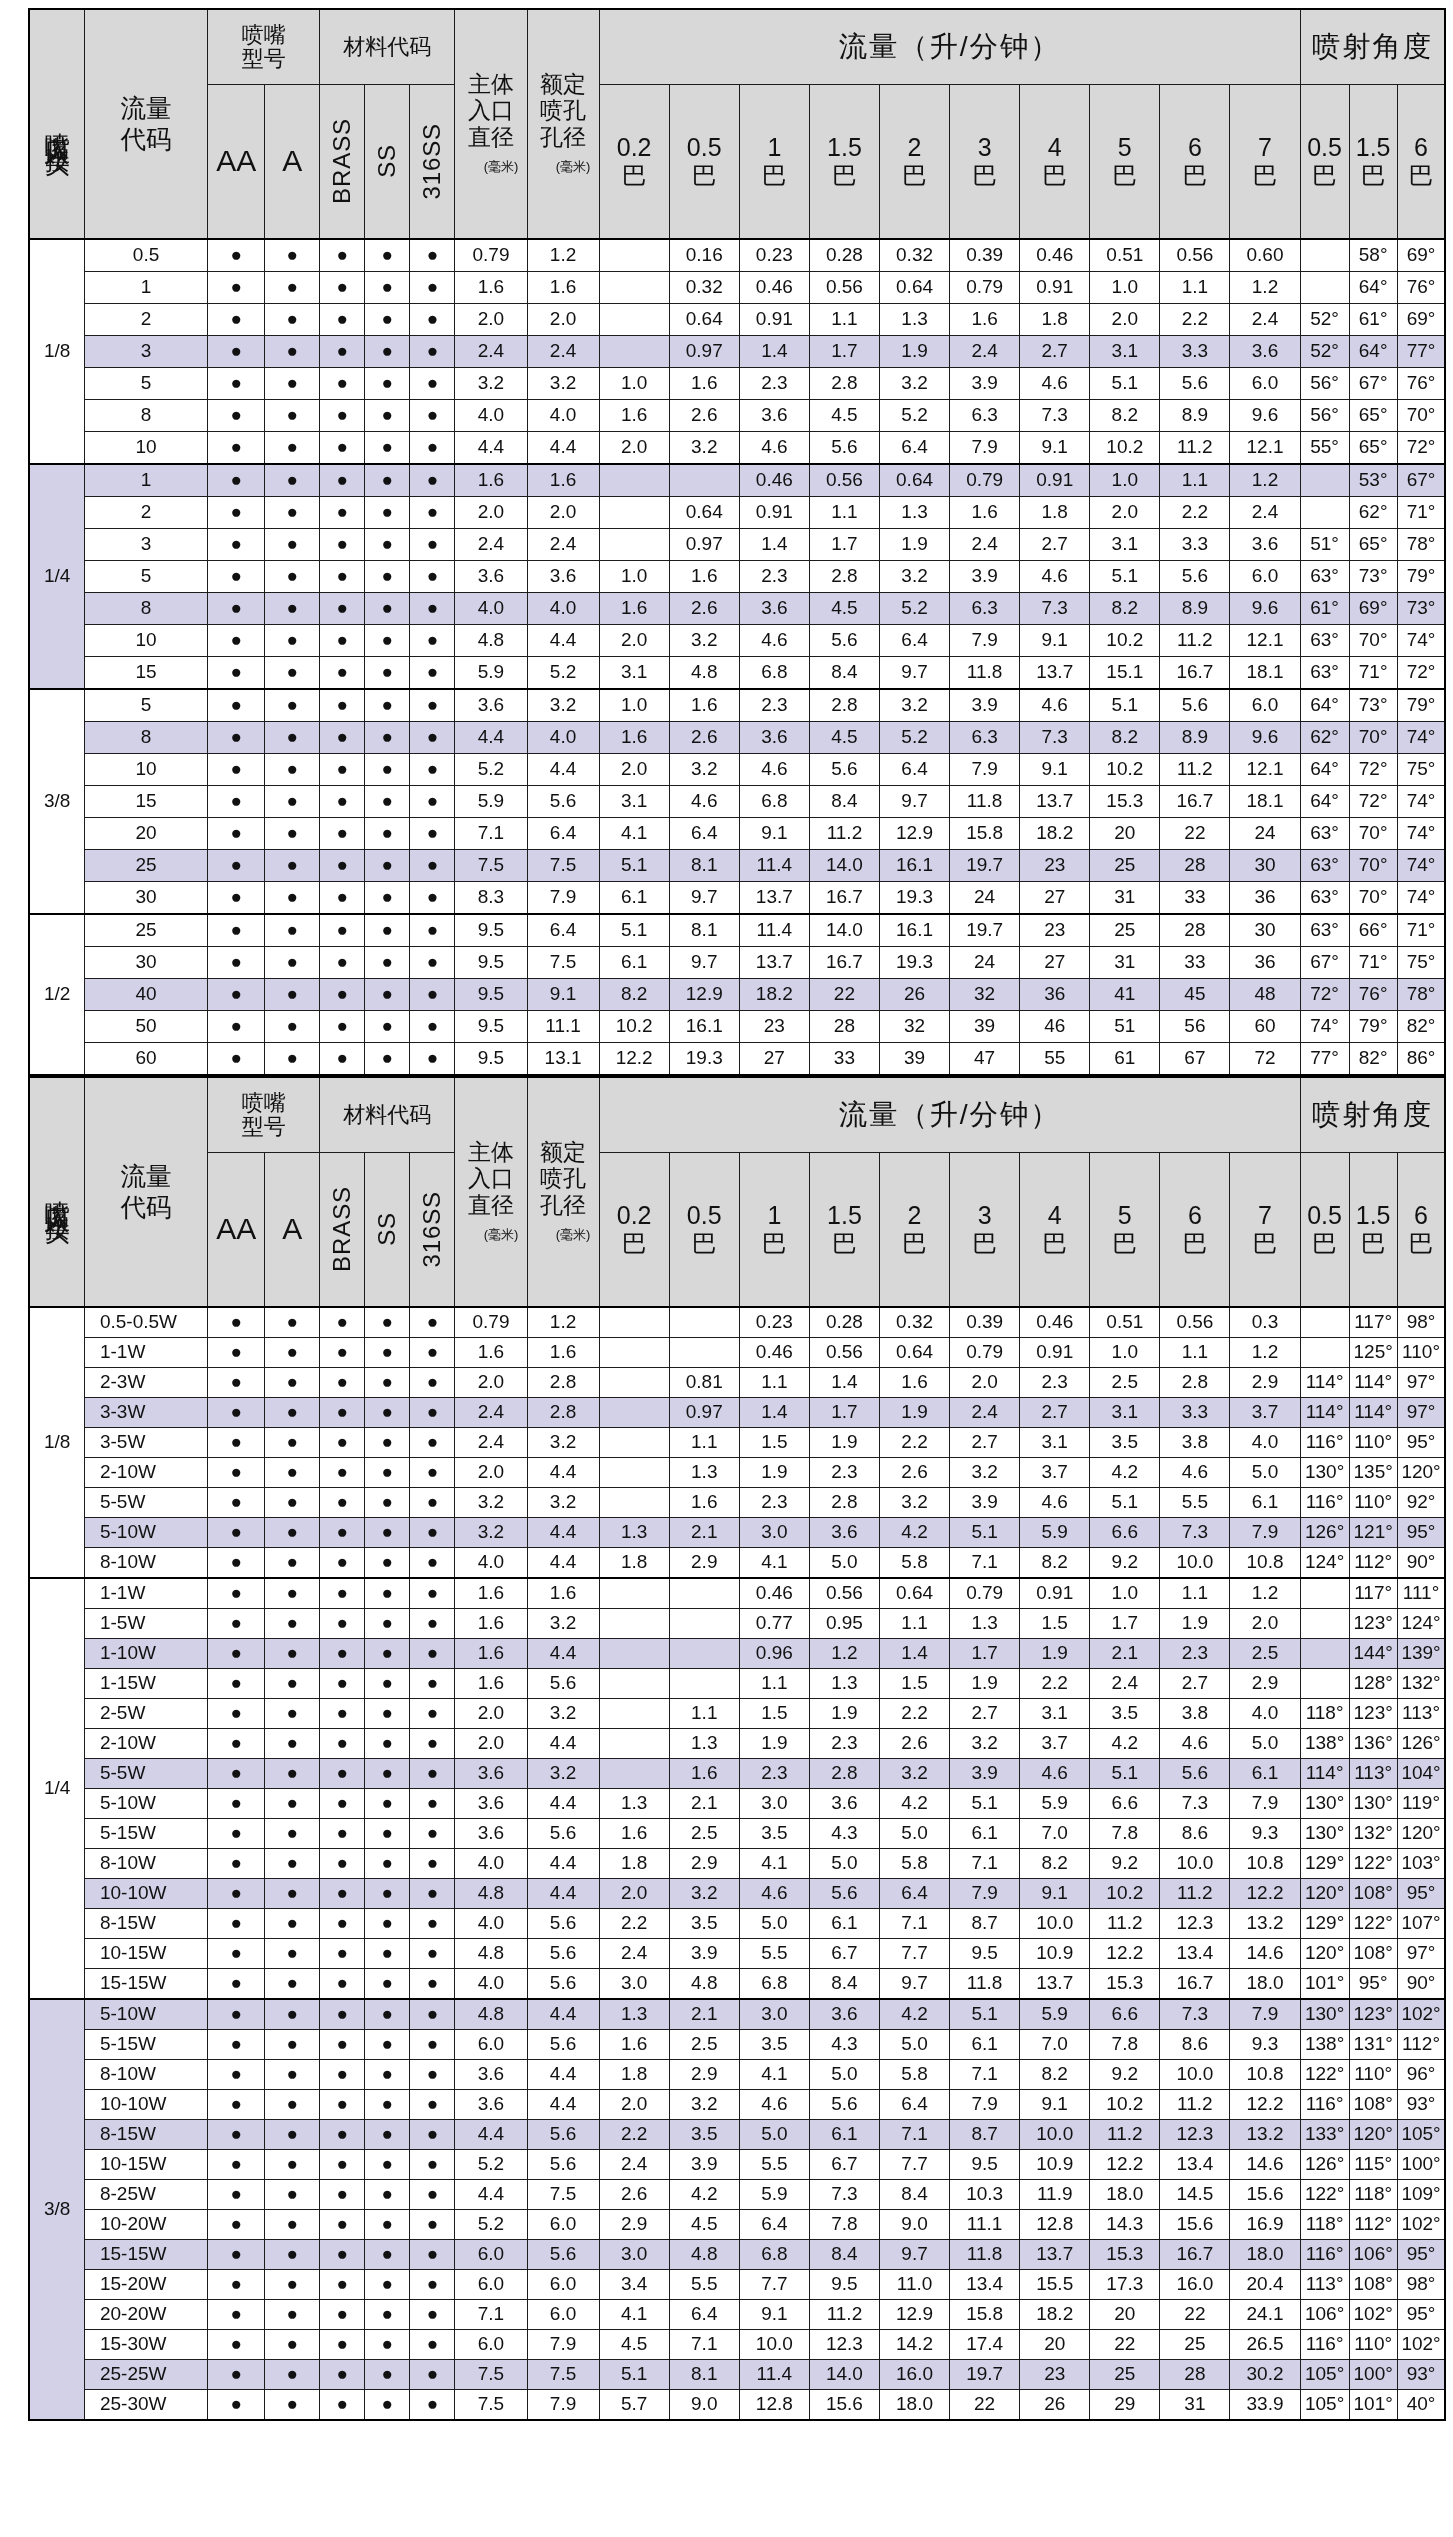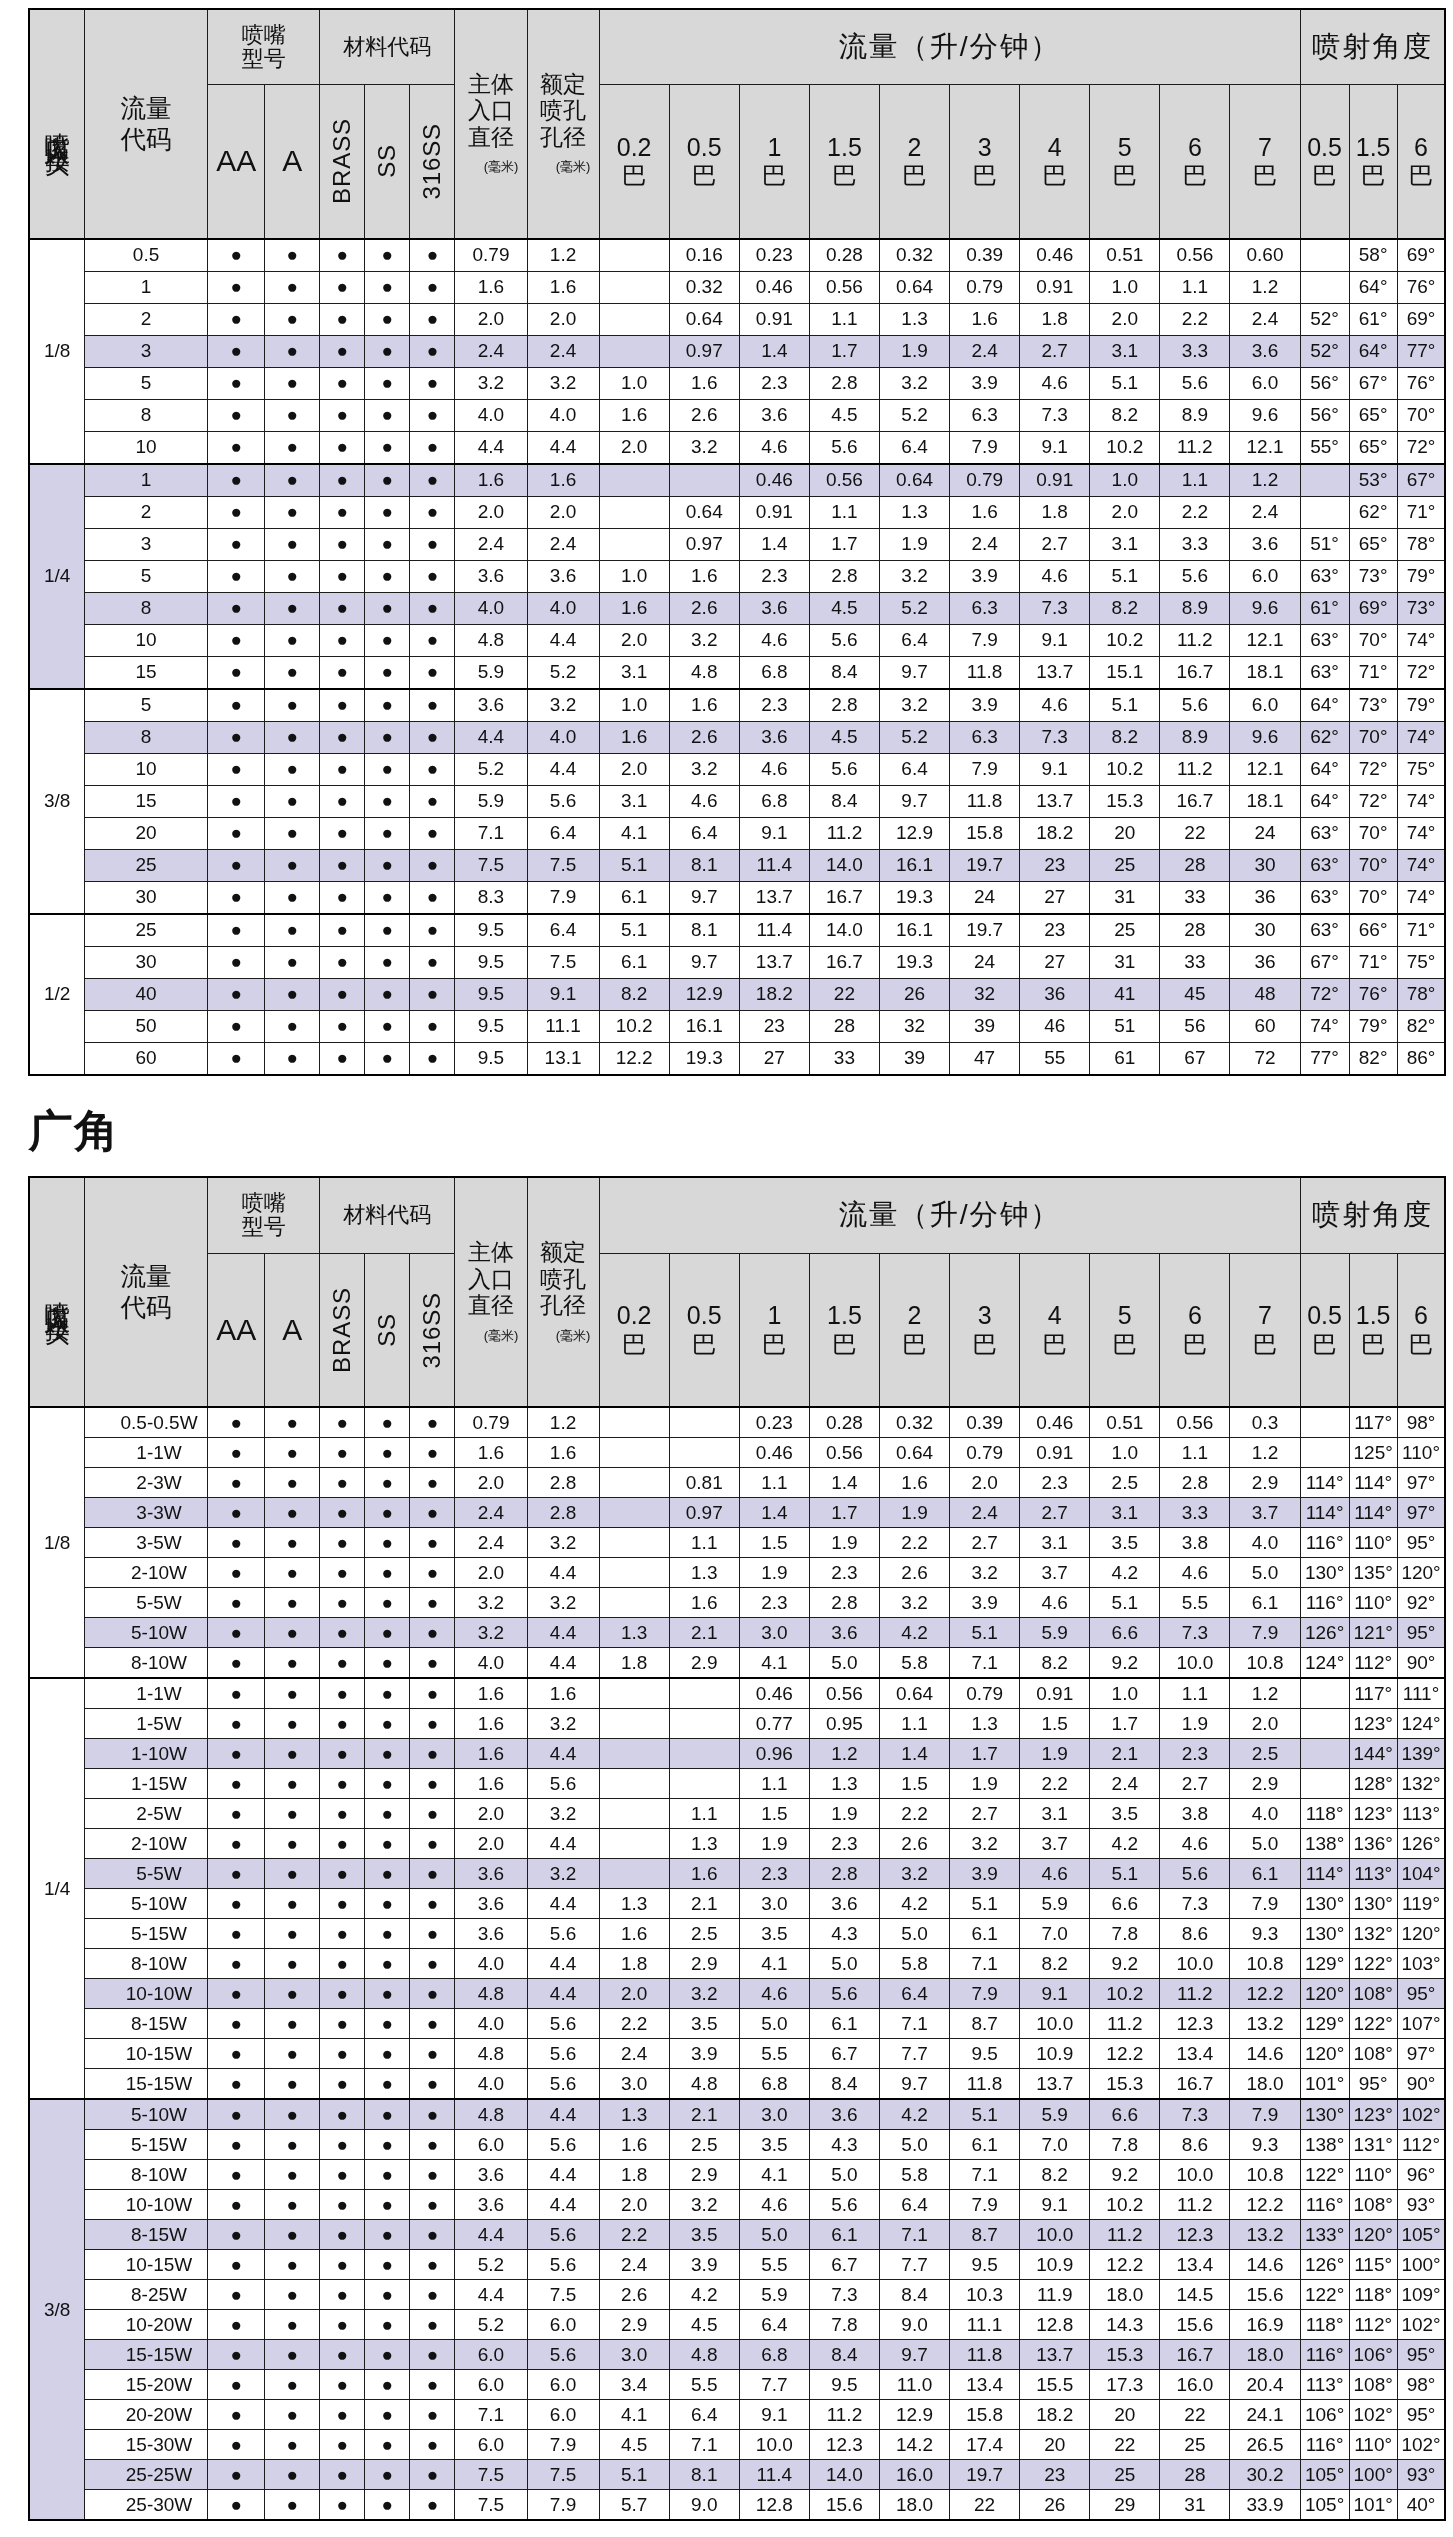--- a/index.html
+++ b/index.html
@@ -8,21 +8,21 @@
   table.spec { border-collapse:collapse; table-layout:fixed; width:1418px; border:2.8px solid #000; }
   .spec th, .spec td { border:0.9px solid #1c1c1c; text-align:center; vertical-align:middle; padding:0; overflow:hidden; }
   .spec thead th { background:#d8d8d8; font-weight:normal; }
   .spec thead { border-bottom:2.8px solid #000; }
   .spec tr.gs td { border-top:2.4px solid #000; }
   .spec tbody td { height:31px; font-size:19px; white-space:nowrap; }
   table.t2 tbody td { height:29px; }
   .spec tr.hl td { background:#d3d1e8; }
   td.dot { font-size:14.2px; }
   td.inlet { font-size:25px; }
-  .t2 td.code { text-align:center; padding-left:26px; }
+  .t2 td.code { text-align:left; padding-left:15px; }
   th.h-inlet { font-size:25px; }
   .vtext { writing-mode:vertical-rl; margin:0 auto; letter-spacing:3.8px; line-height:1; }
   .vmat { writing-mode:vertical-rl; transform:rotate(180deg); margin:0 auto; font-size:24px; letter-spacing:0.9px; line-height:1; }
   th.h-code { font-size:25.6px; line-height:1.2; }
   th.h-band { font-size:22px; line-height:1.1;text-align:center; }
   th.h-model { font-size:30px; }
   th.h-dia { font-size:23px; line-height:1.15; }
   th.h-dia .mm { font-size:13px;margin-left:20px; }
   th.h-press { font-size:25px; line-height:1.15; }
   th.h-title { font-size:28.4px; letter-spacing:1.9px; }
@@ -697,21 +697,20 @@
           <td class="num">55</td>
           <td class="num">61</td>
           <td class="num">67</td>
           <td class="num">72</td>
           <td class="num">77°</td>
           <td class="num">82°</td>
           <td class="num">86°</td>
         </tr>
       </tbody>
     </table>
-  <div class="section-title">广角</div>
   <table class="spec t2">
       <colgroup>
         <col style="width: 55px;">
         <col style="width: 123px;">
         <col style="width: 57px;">
         <col style="width: 55px;">
         <col style="width: 45px;">
         <col style="width: 45px;">
         <col style="width: 45px;">
         <col style="width: 72px;">

